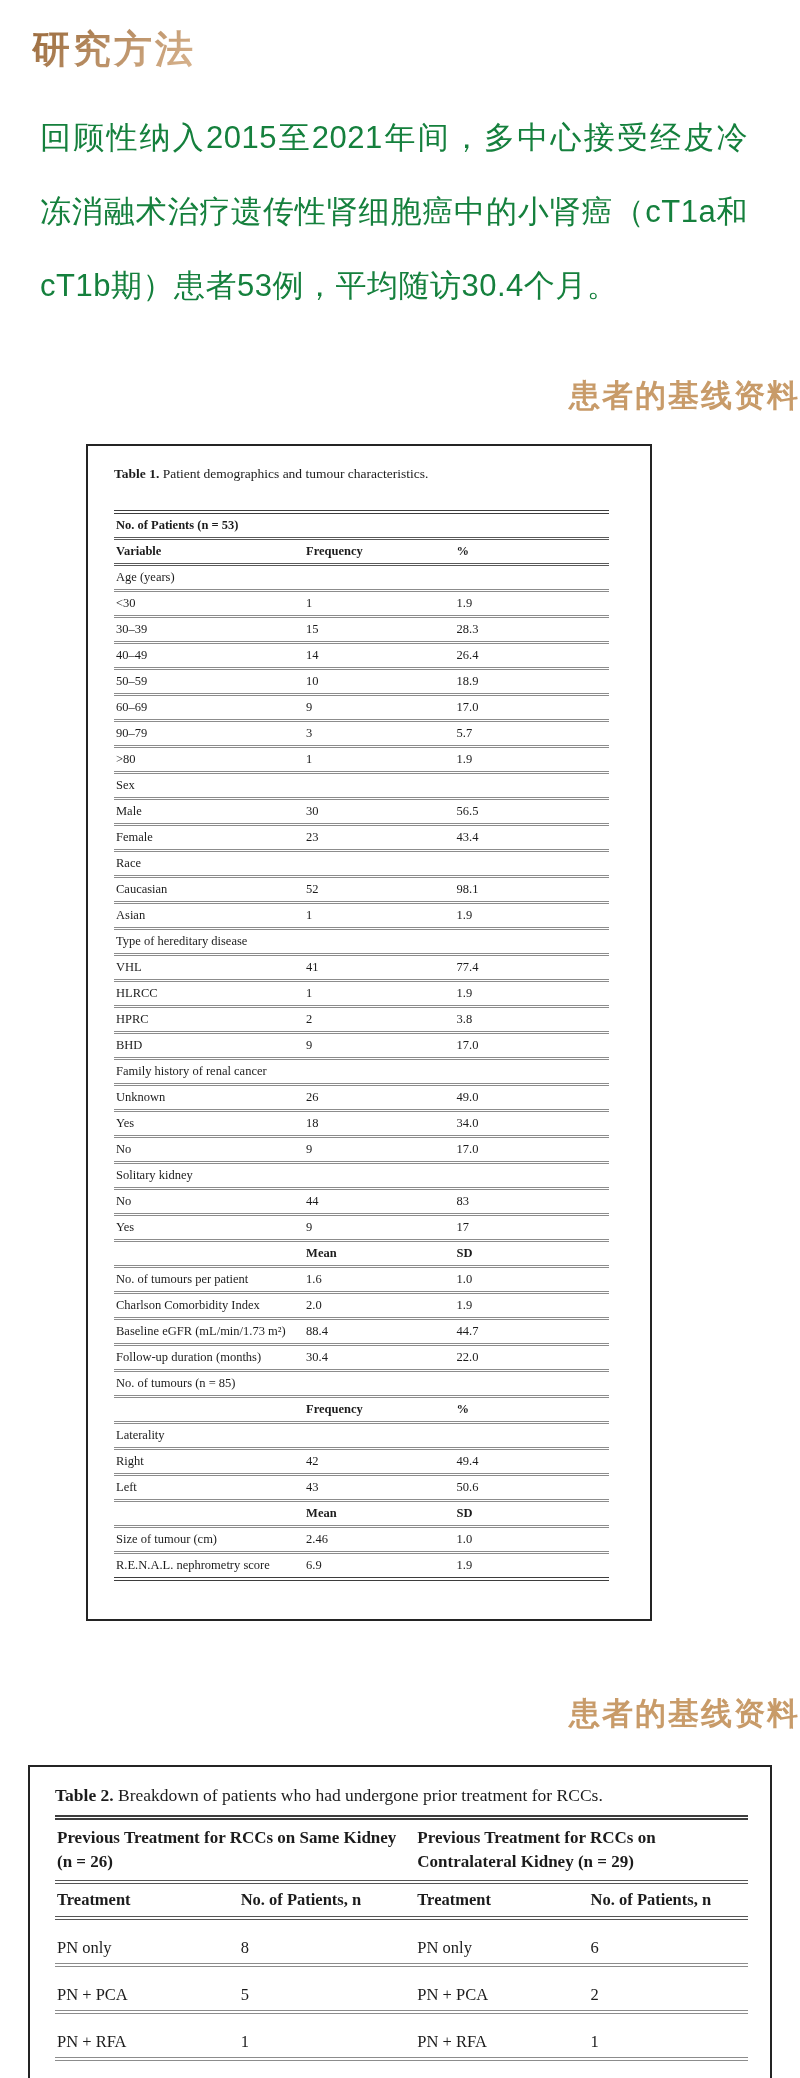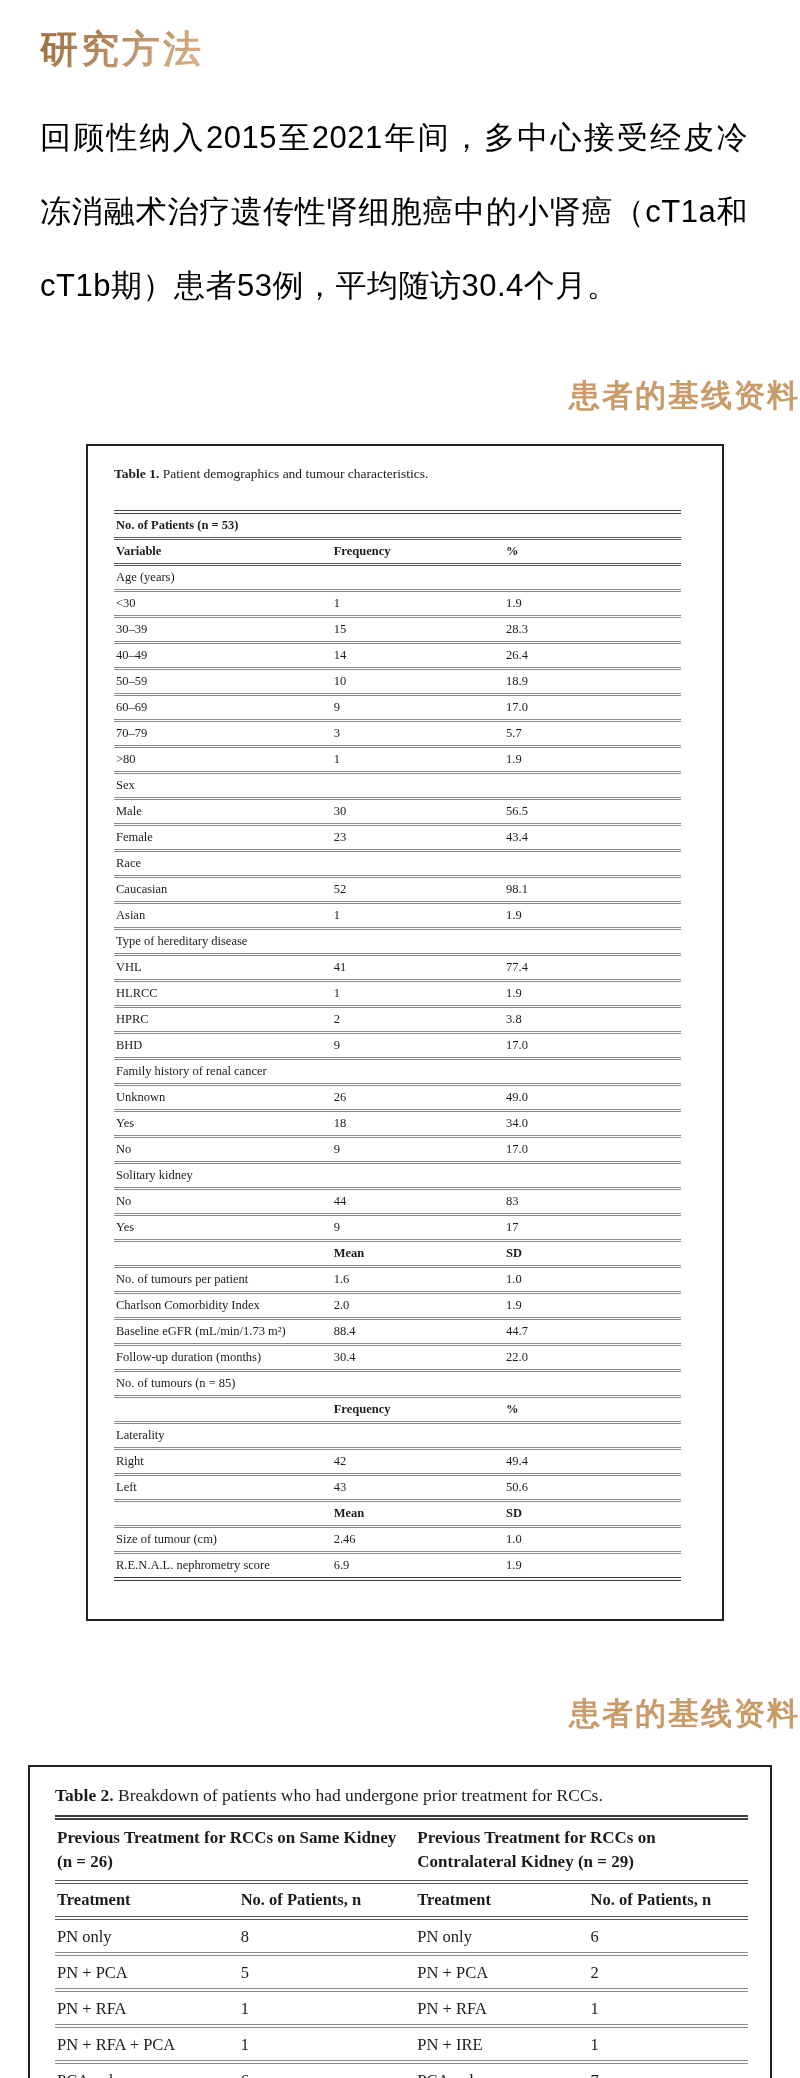--- a/index.html
+++ b/index.html
@@ -1,42 +1,42 @@
 <!DOCTYPE html>
 <html><head>
 <meta charset="utf-8">
 <style>
   html,body{margin:0;padding:0;background:#ffffff;}
   body{width:800px;min-height:2078px;font-family:"Liberation Sans","DejaVu Sans",sans-serif;color:#222;}
   .page{position:relative;width:800px;}
 
   
   .gold-title{
-    margin:24px 0 0 40px;
+    margin:24px 0 0 32px;
     font-family:Liberation Sans, sans-serif;
     font-size:38px;font-weight:700;letter-spacing:3px;
     color:#b5885a;
     display:inline-block;
   }
   .intro{
     margin:26px 52px 0 40px;
     font-size:31px;line-height:74px;
-    text-align:justify;color:#000000;
+    text-align:justify;color:#15803d;
     letter-spacing:0.5px;
   }
   .sub-heading{
     text-align:right;font-size:31px;font-weight:700;
     color:#c89b69;letter-spacing:2px;
     margin:52px 0 0 0;
     padding-left:13px;
   }
 
   
   .card{box-sizing:border-box;background:#fff;border:2px solid #242424;}
-  .card1{width:638px;margin:27px 0 0 86px;padding:20px 41px 38px 26px;}
+  .card1{width:566px;margin:27px 0 0 86px;padding:20px 41px 38px 26px;}
   .card2{width:744px;margin:30px 0 0 28px;padding:18px 22px 26px 25px;}
 
   .cap{margin:0 0 9px 0;font-family:"Liberation Serif","DejaVu Serif",serif;color:#1c1c1c;}
   .cap1{font-size:13.5px;}
   .cap2{font-size:17.5px;}
   .cap b{font-weight:700;}
 
   table{border-collapse:collapse;width:100%;font-family:"Liberation Serif","DejaVu Serif",serif;color:#1c1c1c;table-layout:fixed;}
 
   
@@ -44,21 +44,21 @@
   .t1 td{padding:4px 0 4px 2px;border-bottom:3px double #8c8c8c;overflow:hidden;white-space:nowrap;}
   .t1 tr.span-header td,.t1 tr.col-header td{font-weight:700;border-bottom:3px double #5a5a5a;}
   .t1 tr.subheader td{font-weight:700;}
   .t1 tr:last-child td{border-bottom:none;}
 
   
   .t2{font-size:16.5px;border-top:5px double #3d3d3d;border-bottom:5px double #3d3d3d;}
   .t2 th{text-align:left;font-weight:700;vertical-align:top;}
   .t2 thead tr.group th{font-size:17px;line-height:24px;padding:6px 10px 6px 2px;border-bottom:4px double #555;margin-top:44px;}
   .t2 thead tr.cols th{padding:6px 0 6px 2px;border-bottom:4px double #555;}
-  .t2 td{padding:7px 0 5px 2px;border-bottom:4px double #8c8c8c;white-space:nowrap;overflow:hidden;margin-top:20px;}
+  .t2 td{padding:18px 0 5px 2px;border-bottom:4px double #8c8c8c;white-space:nowrap;overflow:hidden;margin-top:20px;}
   .t2 tr:last-child td{border-bottom:none;}
 </style>
 </head>
 <body>
 
 <div class="page">
 
   <h1 class="gold-title" style="background: linear-gradient(135deg, rgb(154, 106, 60), rgb(219, 183, 146)) text; color: transparent;">研究方法</h1>
 
   <p class="intro">回顾性纳入2015至2021年间，多中心接受经皮冷冻消融术治疗遗传性肾细胞癌中的小肾癌（cT1a和cT1b期）患者53例，平均随访30.4个月。</p>
@@ -104,21 +104,21 @@
             <td>50–59</td>
             <td>10</td>
             <td>18.9</td>
           </tr>
           <tr class="data">
             <td>60–69</td>
             <td>9</td>
             <td>17.0</td>
           </tr>
           <tr class="data">
-            <td>70–79</td>
+            <td>90–79</td>
             <td>3</td>
             <td>5.7</td>
           </tr>
           <tr class="data">
             <td>&gt;80</td>
             <td>1</td>
             <td>1.9</td>
           </tr>
           <tr class="section">
             <td colspan="3">Sex</td>

